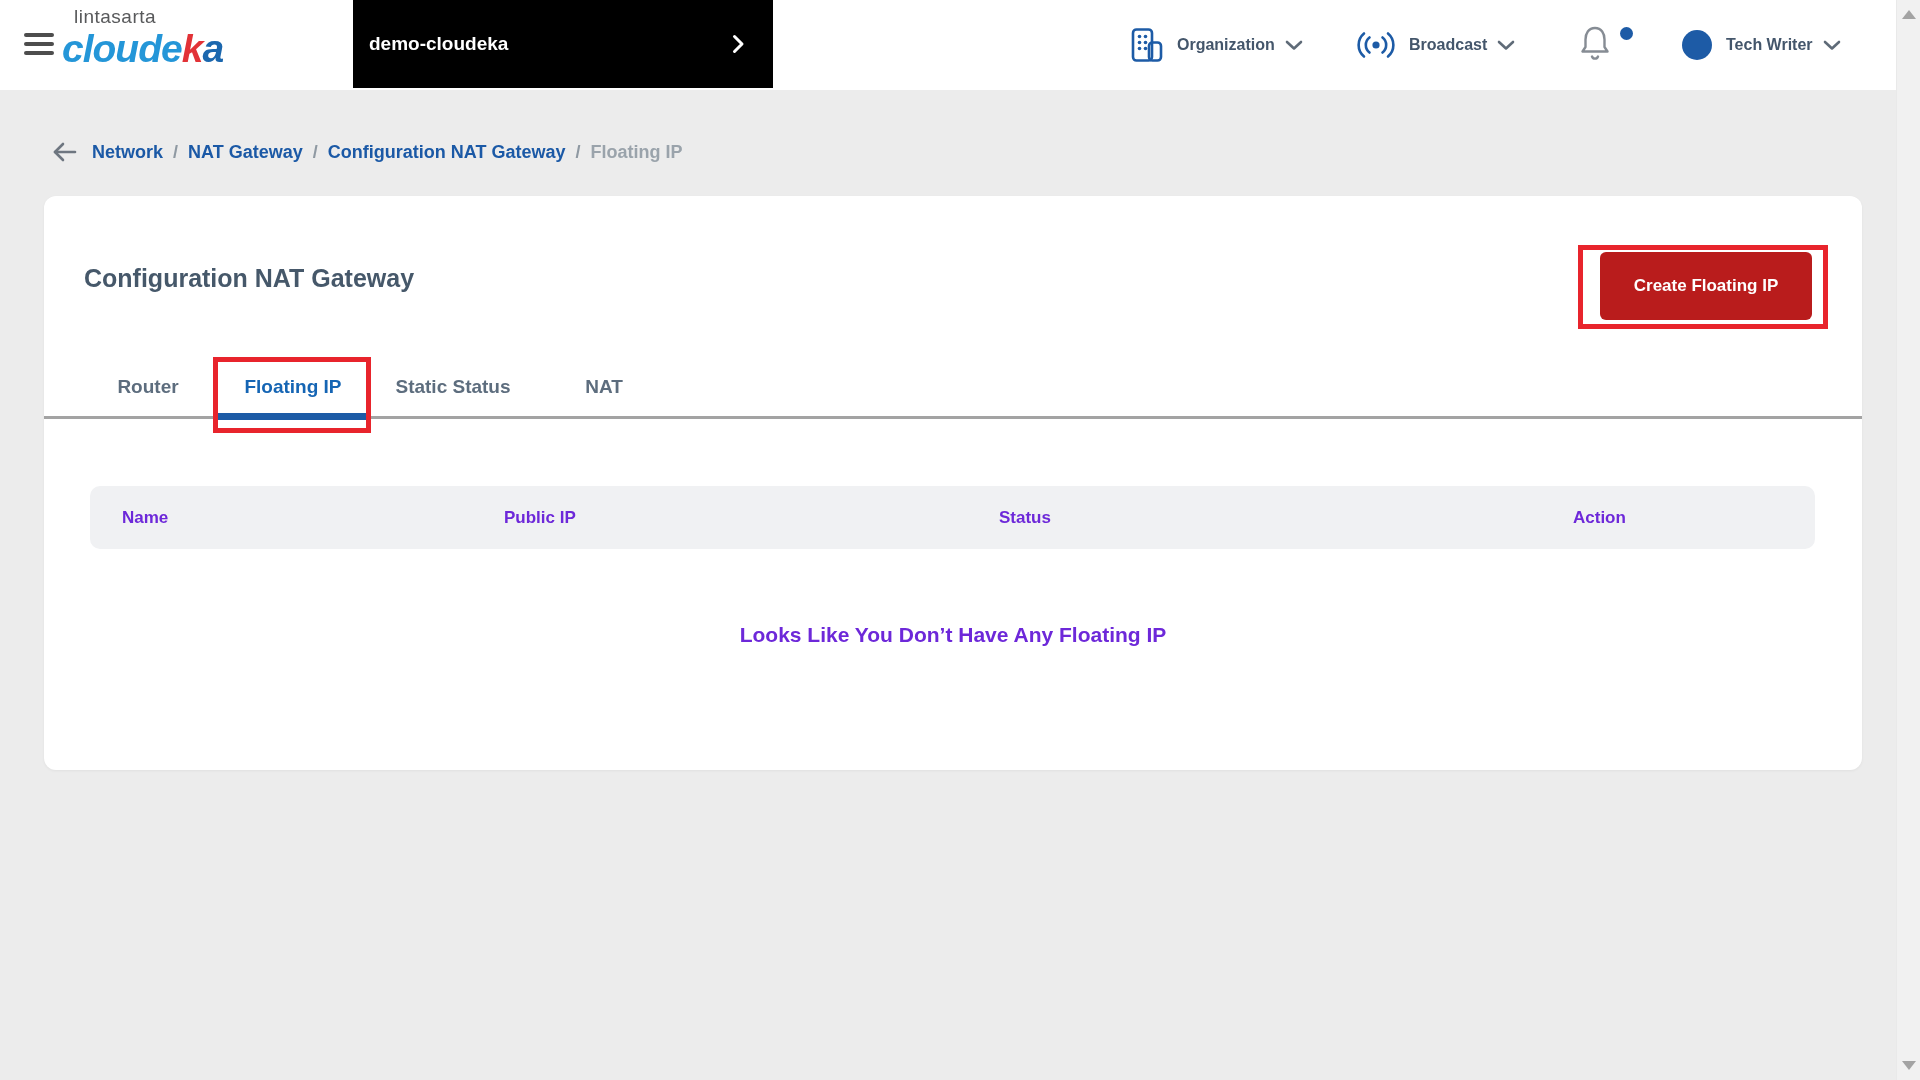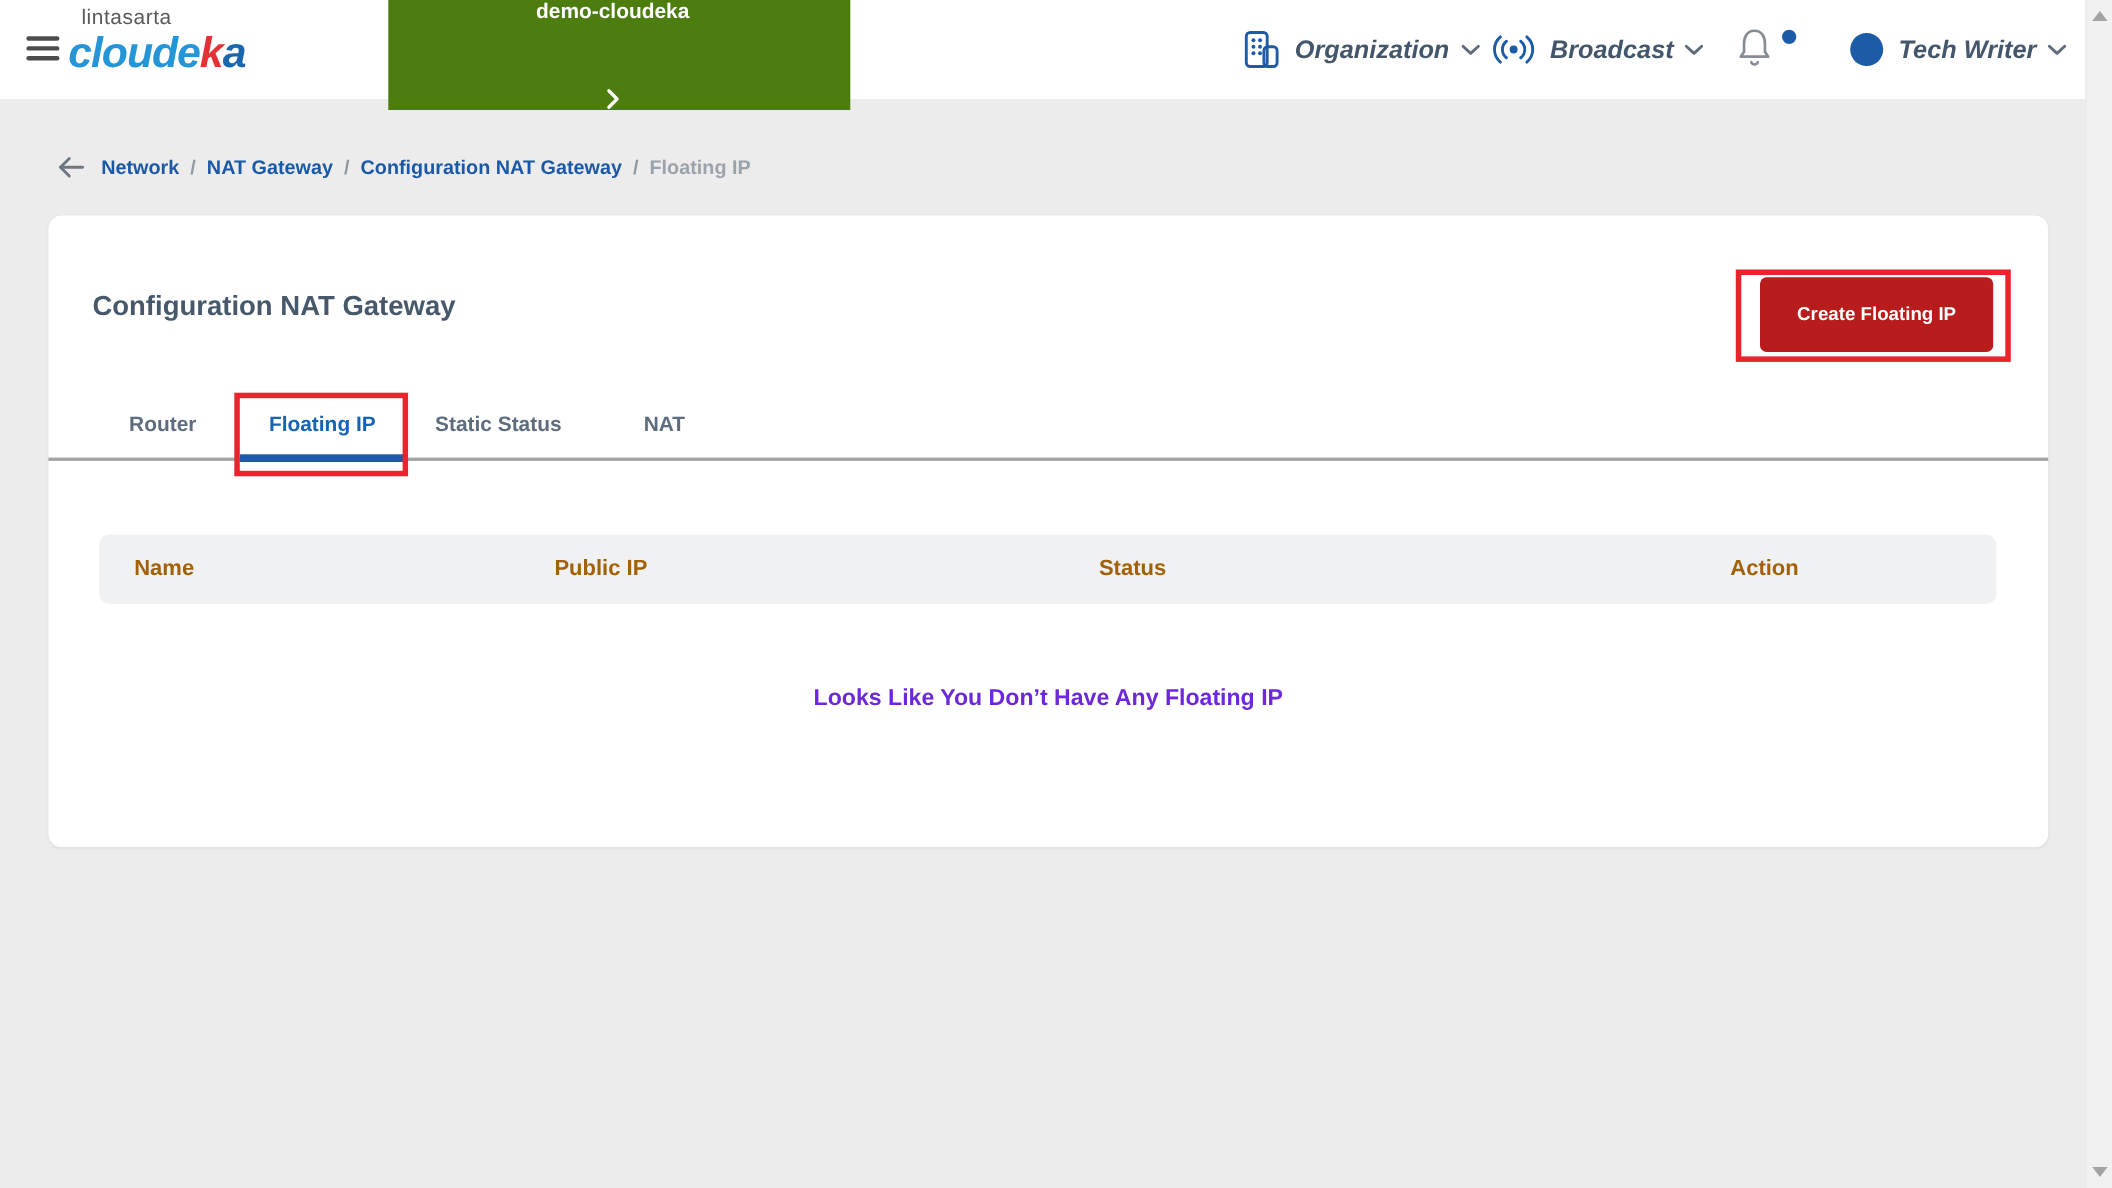--- a/index.html
+++ b/index.html
@@ -18,28 +18,27 @@
   }
   .hamburger { position:absolute; left:24px; top:33px; width:30px; height:24px; cursor:pointer; }
   .hamburger span { display:block; width:30px; height:4px; background:#4d4d4d; border-radius:2px; margin-bottom:5px; }
   .logo { position:absolute; left:62px; top:6px; }
   .logo-company { font-size:19px; color:#58595b; letter-spacing:0.5px; padding-left:12px; }
   .logo-product { font-size:39px; font-weight:800; font-style:italic; letter-spacing:-1px; line-height:42px; }
   .logo-p1 { color:#2496d8; }
   .logo-accent { color:#e23237; }
   .logo-p2 { color:#1b67ae; }
   .project-panel {
-    position:absolute; left:353px; top:0; width:420px; height:100px;
-    background:#4d7c0f; display:flex; align-items:center; cursor:pointer;
+    position:absolute; left:353px; top:0; width:420px; height:88px;
+    background:#000000; display:flex; align-items:center; cursor:pointer;
     padding:0 28px 0 16px;
-    flex-direction:column;
   }
   .project-name { color:#ffffff; font-size:19px; font-weight:700; flex:1; }
   .hgroup { position:absolute; top:0; height:90px; display:flex; align-items:center; cursor:pointer; }
-  .hgroup-label { font-size:23px; font-weight:700; color:#44566b;font-style:italic; }
+  .hgroup-label { font-size:16px; font-weight:700; color:#44566b; }
   .org-group { left:1130px; }
   .bc-group { left:1356px;justify-content:center; }
   .user-group { left:1682px; }
   .icon-gap { margin-right:13px; display:flex; align-items:center; }
   .chev-gap { margin-left:10px; display:flex; align-items:center; }
   .bell-wrap { position:absolute; left:1576px; top:22px; width:52px; height:48px; cursor:pointer; }
   .bell-dot { position:absolute; left:44px; top:5px; width:13px; height:13px; border-radius:50%; background:#1d5ba6; }
   .avatar { width:30px; height:30px; border-radius:50%; background:#1d5ba6; margin-right:14px; }
   
   .breadcrumb {
@@ -70,21 +69,21 @@
     font-size:19px; font-weight:700; color:#5d6d7e; cursor:pointer;
   }
   .tab-router { left:70px; width:68px; }
   .tab-floating { left:174px; width:150px; color:#1565b4; }
   .tab-static { left:348px; width:122px; }
   .tab-nat { left:540px; width:40px; }
   .tab-underline { position:absolute; left:0; bottom:-1px; width:100%; height:7px; background:#1d5ba6; }
   .table-head {
     position:absolute; left:46px; top:290px; width:1725px; height:63px;
     background:#f0f1f3; border-radius:10px; display:flex; align-items:center;
-    padding:0 32px; font-size:20px; font-weight:700; color:#a16207;
+    padding:0 32px; font-size:17px; font-weight:700; color:#6d28d9;
   }
   .col-name { flex:0 0 382px; }
   .col-ip { flex:0 0 495px; }
   .col-status { flex:0 0 574px; }
   .col-action { flex:1; }
   .empty-msg {
     position:absolute; left:0; top:427px; width:100%; text-align:center;
     font-size:21px; font-weight:700; color:#6d28d9;
   }
   

